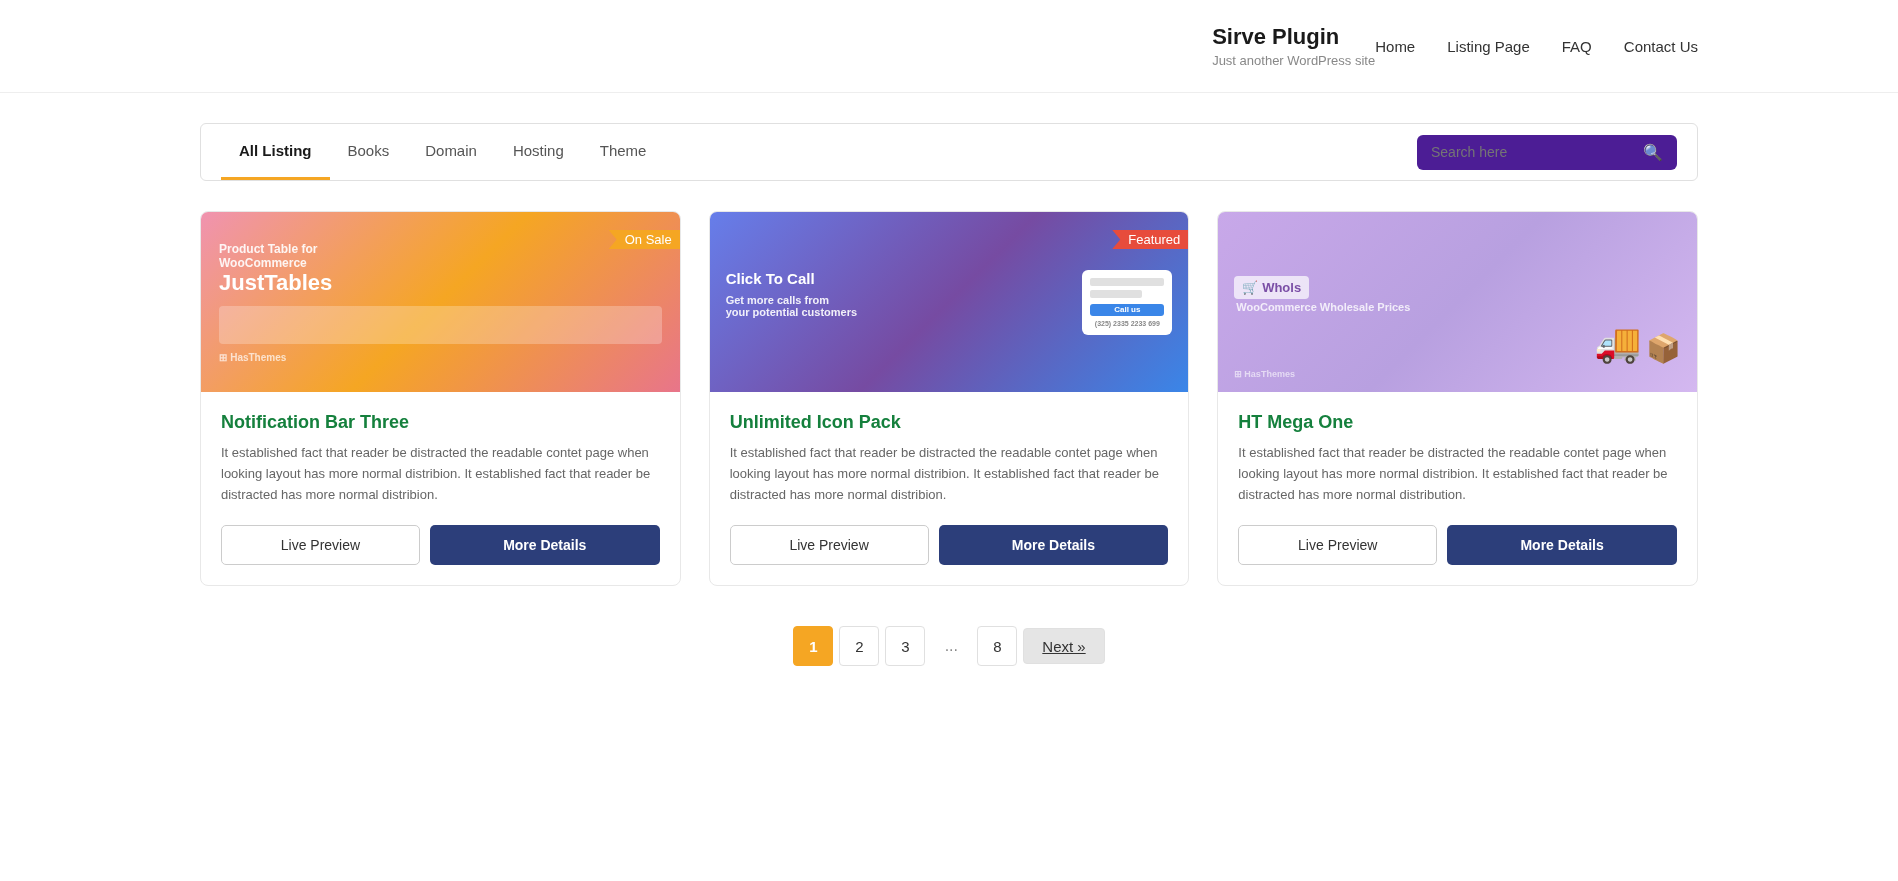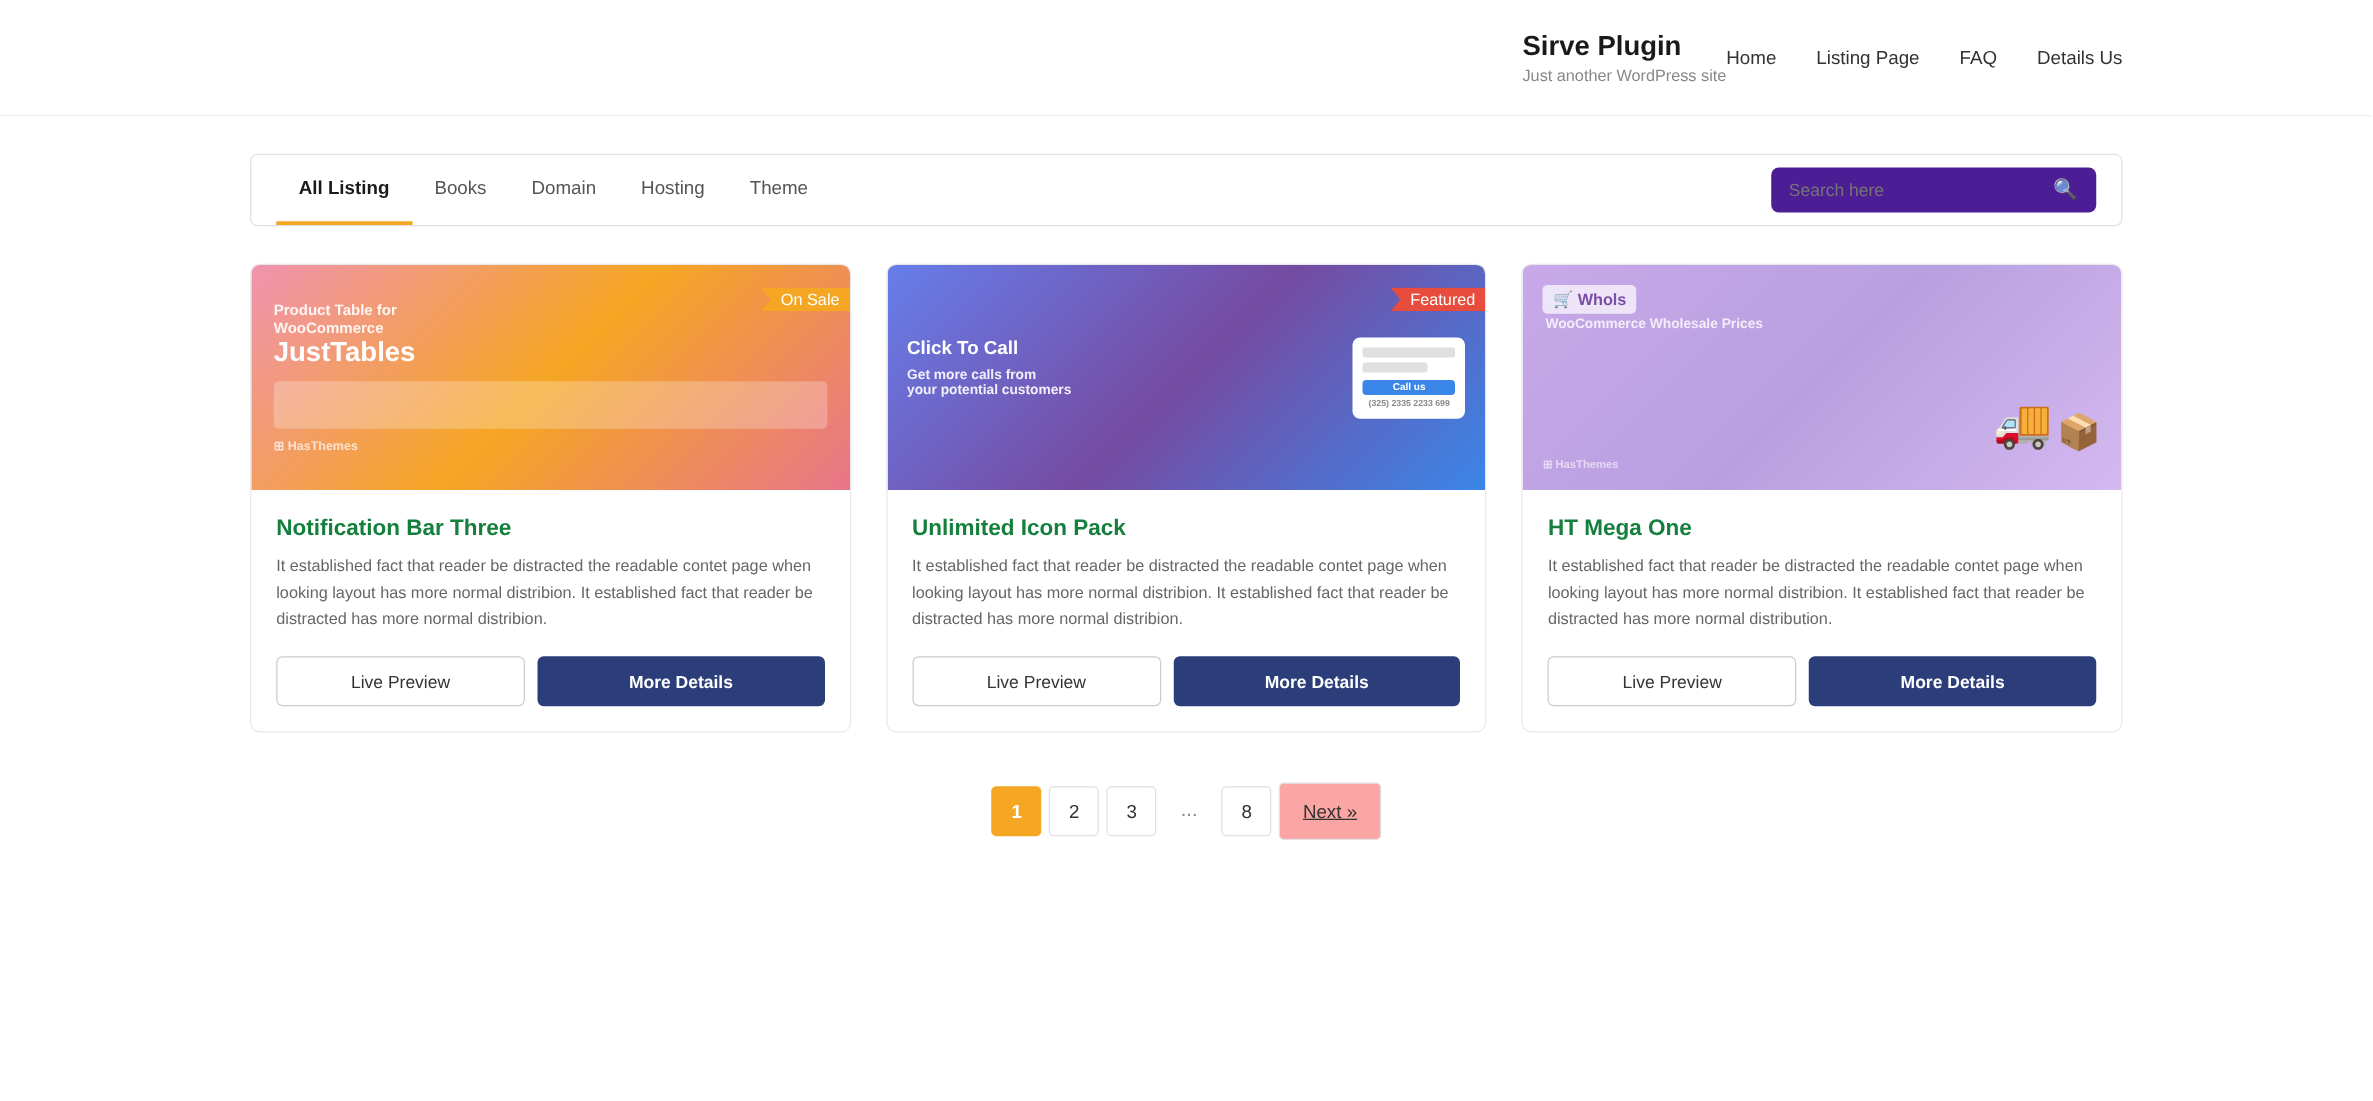--- a/index.html
+++ b/index.html
@@ -45,35 +45,35 @@
 
     .card-actions { display: flex; gap: 10px; }
     .btn-preview { flex: 1; padding: 11px 16px; border: 1px solid #ccc; border-radius: 5px; background: #fff; color: #333; font-size: 14px; cursor: pointer; text-align: center; }
     .btn-details { flex: 1.2; padding: 11px 16px; border: none; border-radius: 5px; background: #2c3e7a; color: #fff; font-size: 14px; font-weight: 600; cursor: pointer; text-align: center; }
 
     
     .pagination { display: flex; align-items: center; gap: 6px; justify-content: center; }
     .page-btn { width: 40px; height: 40px; display: flex; align-items: center; justify-content: center; border: 1px solid #e0e0e0; border-radius: 4px; font-size: 15px; cursor: pointer; background: #fff; color: #333; text-decoration: none; }
     .page-btn.active { background: #f5a623; border-color: #f5a623; color: #fff; font-weight: 700; }
     .page-dots { width: 40px; height: 40px; display: flex; align-items: center; justify-content: center; color: #888; }
-    .page-next { padding: 0 18px; height: 46px; display: flex; align-items: center; border: 1px solid #e0e0e0; border-radius: 4px; font-size: 15px; cursor: pointer; background: #fca5a5; color: #333; gap: 4px; }
+    .page-next { padding: 0 18px; height: 36px; display: flex; align-items: center; border: 1px solid #e0e0e0; border-radius: 4px; font-size: 15px; cursor: pointer; background: #e5e5e5; color: #333; gap: 4px; }
   </style>
 </head>
 <body>
 
 <header class="header">
   <div>
     <div class="site-title">Sirve Plugin</div>
     <div class="site-tagline">Just another WordPress site</div>
   </div>
   <nav class="nav">
     <a href="#">Home</a>
     <a href="#">Listing Page</a>
     <a href="#">FAQ</a>
-    <a href="#">Details Us</a>
+    <a href="#">Contact Us</a>
   </nav>
 </header>
 
 <main class="main">
 
   <div class="filter-bar">
     <div class="filter-tabs">
       <a href="#" class="filter-tab active">All Listing</a>
       <a href="#" class="filter-tab">Books</a>
       <a href="#" class="filter-tab">Domain</a>
@@ -135,21 +135,21 @@
           <button class="btn-preview">Live Preview</button>
           <button class="btn-details">More Details</button>
         </div>
       </div>
     </div>
 
     <div class="card">
       <div class="card-image-wrap">
         <div class="card-img-placeholder card-img-3">
           <div style="padding:16px;width:100%;height:100%;display:flex;flex-direction:column;justify-content:space-between;">
-            <div style="display:flex;align-items:flex-end;gap:8px;">
+            <div style="display:flex;align-items:flex-end;gap:8px;margin-top:48px;">
               <div style="background:rgba(255,255,255,0.7);border-radius:4px;padding:4px 8px;">
                 <span style="font-size:13px;font-weight:700;color:#7b4ea6;">🛒 Whols</span>
               </div>
             </div>
             <div style="font-size:11px;color:rgba(255,255,255,0.8);margin-top:2px;padding-left:2px;">WooCommerce Wholesale Prices</div>
             <div style="display:flex;justify-content:flex-end;align-items:flex-end;flex:1;">
 
               <div style="display:flex;align-items:flex-end;gap:4px;margin-top:8px;">
                 <span style="font-size:38px;">🚚</span>
                 <span style="font-size:28px;">📦</span>

